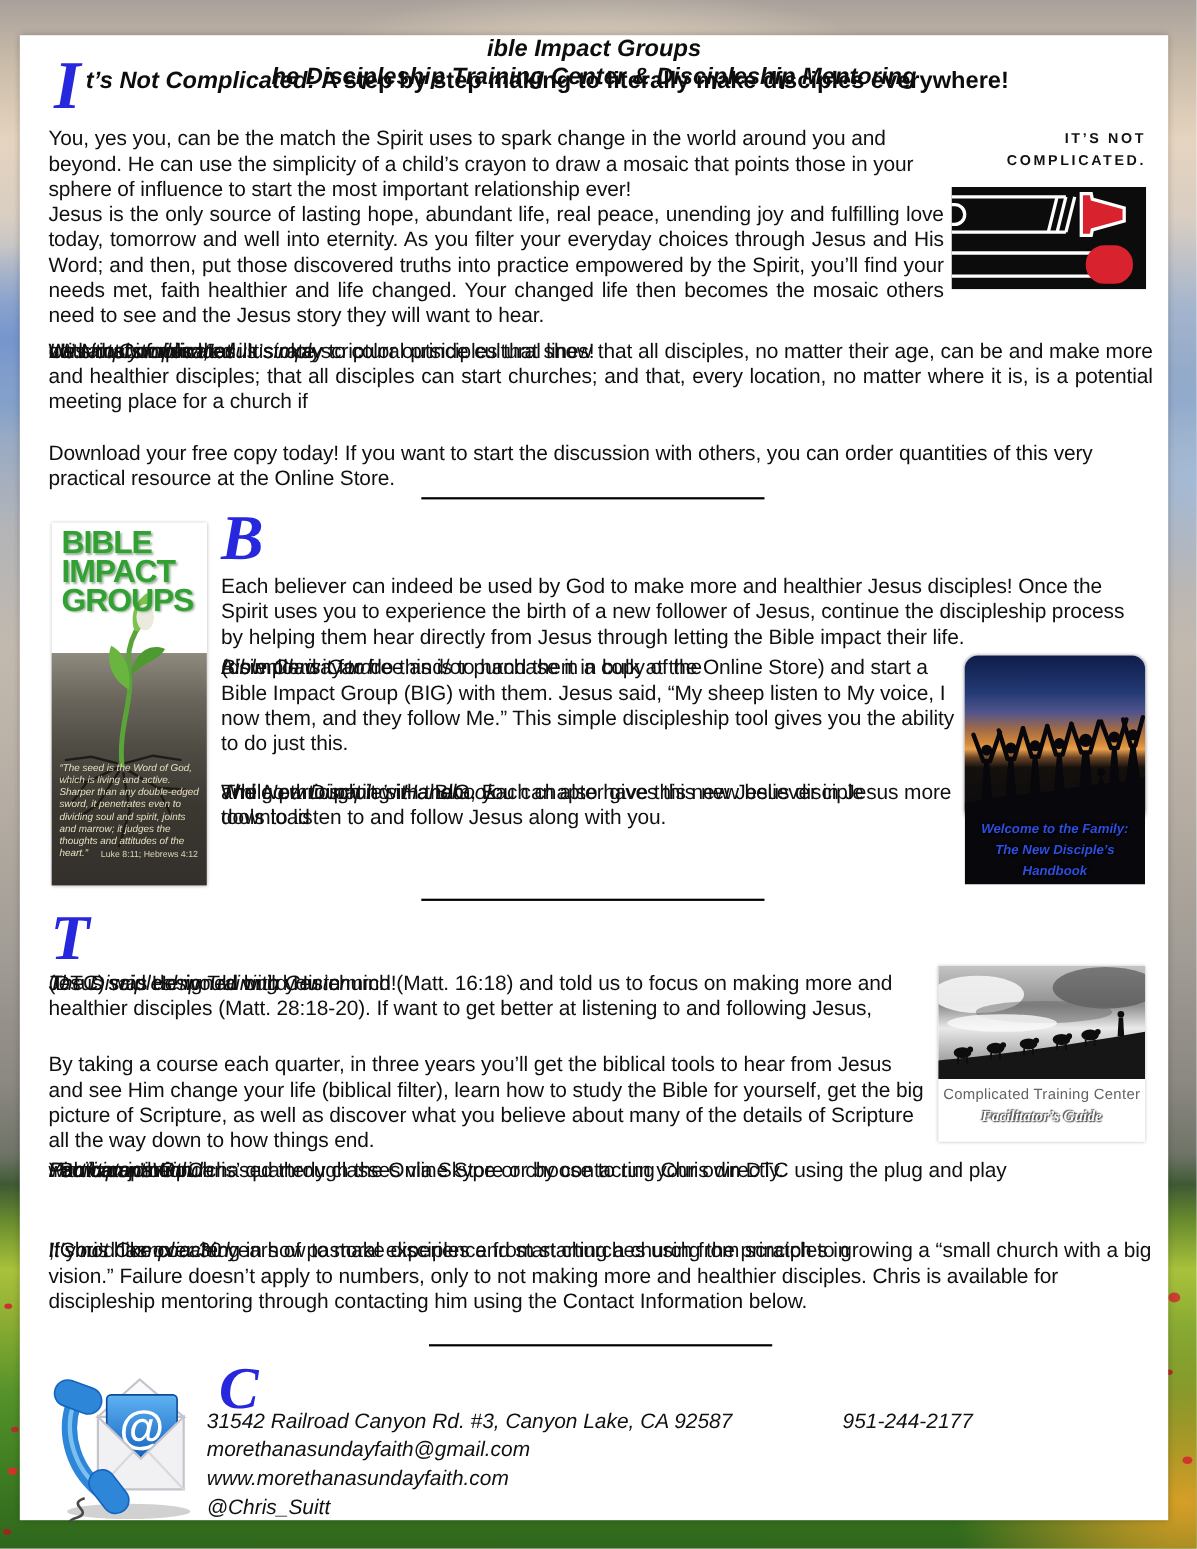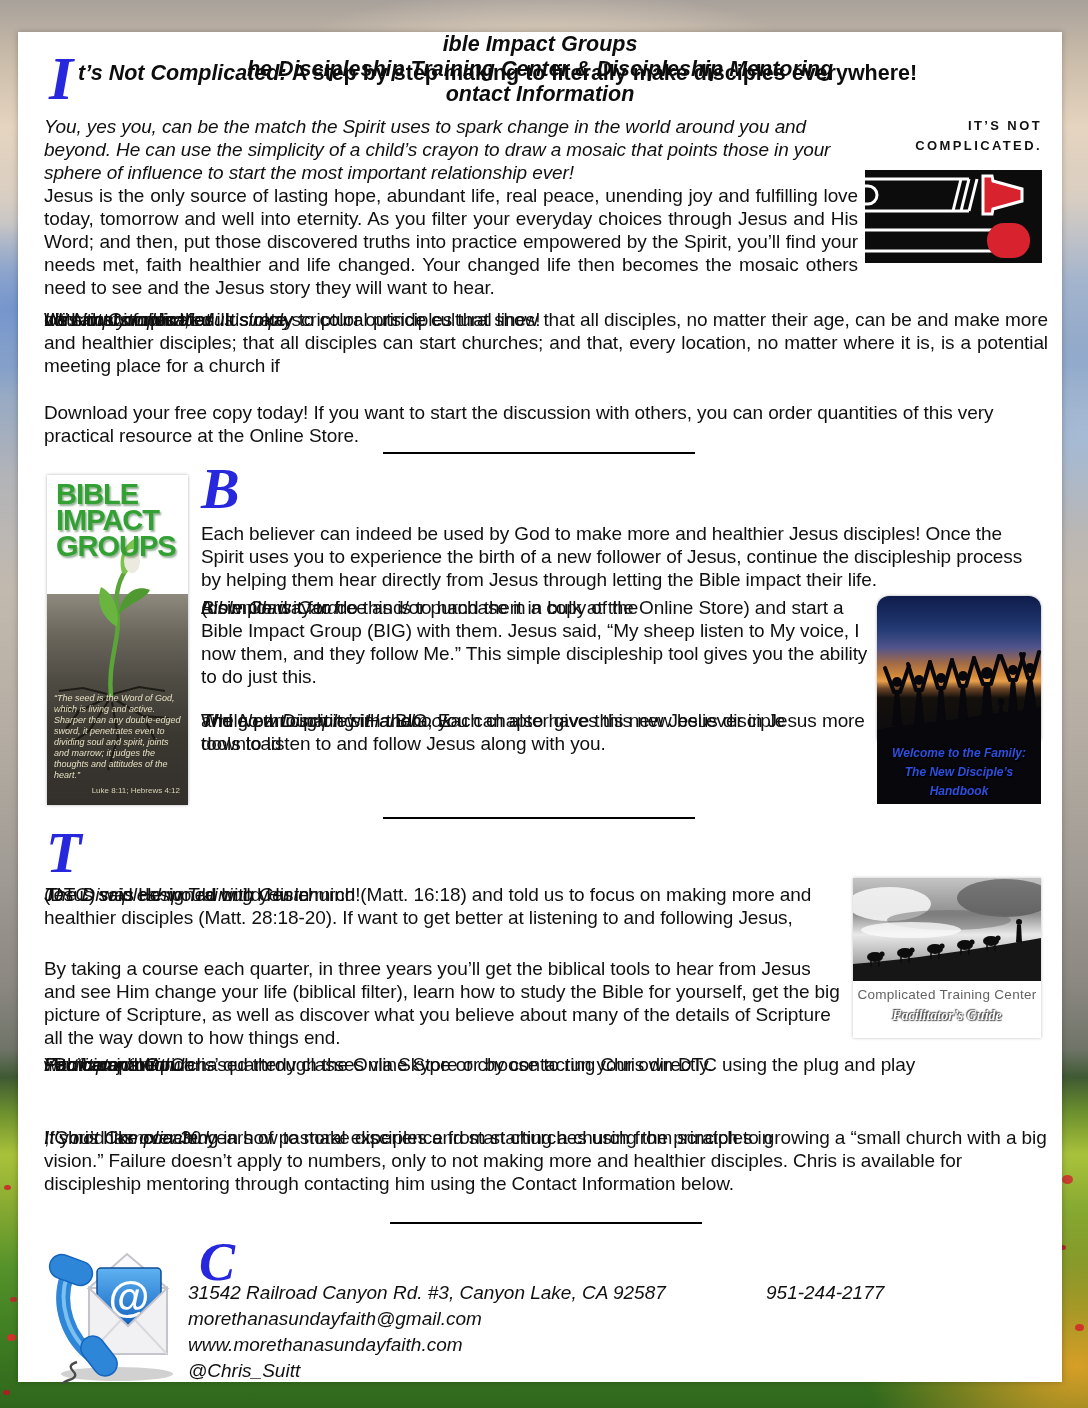--- a/index.html
+++ b/index.html
@@ -46,21 +46,21 @@
   .hitalic{font-style:italic;position:static;text-align:center;}
   .hplain{position:static;}
   .h-intro{left:60px;top:29px;}
   .h-big{left:214px;top:444px;}
   .h-dtc{left:61px;top:806px;}
   .h-contact{left:215px;top:1217px;}
   p.para{
     margin:0;font-size:19px;line-height:23px;color:#101010;letter-spacing:-.1px;
   }
   .just{text-align:justify;}
-  .p1{left:26px;top:83px;width:812px;font-style:italic;}
+  .p1{left:26px;top:83px;width:812px;}
   .p2{left:26px;top:152px;width:814px;}
   .p3{left:26px;top:276px;width:1004px;}
   .p4{left:26px;top:369px;width:1004px;}
   .bp1{left:183px;top:490px;width:830px;}
   .bp2{left:183px;top:564px;width:668px;}
   .bp3{left:183px;top:677px;width:668px;}
   .tp1{left:26px;top:851px;width:792px;}
   .tp2{left:26px;top:925px;width:802px;}
   .tp3{left:26px;top:1021px;width:1000px;}
   .tp4{left:26px;top:1094px;width:1006px;}
@@ -85,21 +85,21 @@
   .bc-title{
     left:9px;top:6px;width:125px;
     font-size:29px;font-weight:bold;line-height:26px;letter-spacing:-1px;
     color:#33a033;text-shadow:1.5px 1.5px 2px rgba(20,80,20,.45);
   }
   .bc-art{left:0;top:0;width:141px;height:330px;}
   .bc-quote{
     left:7px;bottom:24px;width:127px;font-style:italic;
     font-size:9px;line-height:11px;color:#e6dfc0;
   }
-  .bc-ref{right:8px;bottom:10px;font-size:8px;color:#d8d2b4;}
+  .bc-ref{right:8px;bottom:24px;font-size:8px;color:#d8d2b4;}
   
   .handbook{
     left:859px;top:564px;width:164px;height:152px;
     background:linear-gradient(180deg,#0e1c4a 0%,#233a74 22%,#51548c 34%,#a06a48 44%,
       #d08838 52%,#e8a04c 56%,#6a4426 61%,#14100c 67%,#0a0a10 100%);
     box-shadow:0 0 3px rgba(0,0,0,.35);
     border-radius:12px;
   }
   .hb-art{left:0;top:0;width:164px;height:208px;}
   .hb-cap{
@@ -349,21 +349,20 @@
       <path d="M46,112 L78,78 M124,112 L92,78" stroke="#d8d8dd" stroke-width="2" fill="none"></path>
 
       <path d="M24,34 C14,62 24,96 52,116" stroke="#2e86d8" stroke-width="14" fill="none" stroke-linecap="round"></path>
       <path d="M24,34 C15,60 24,94 50,113" stroke="#7cc0f0" stroke-width="4" fill="none" stroke-linecap="round"></path>
       <rect x="6" y="16" width="44" height="24" rx="12" fill="#2e86d8" stroke="#1565c0" stroke-width="1.5" transform="rotate(20 28 28)"></rect>
       <rect x="34" y="102" width="44" height="24" rx="12" fill="#2e86d8" stroke="#1565c0" stroke-width="1.5" transform="rotate(52 56 114)"></rect>
       <path d="M34,120 q-10,3 -4,9 q6,6 -4,9 q-10,3 -4,9" stroke="#4a4a4a" stroke-width="2.4" fill="none"></path>
     </svg>
 
     <span class="dropcap dc-c">C</span>
-    <div class="htext h-contact hitalic">ontact Information</div>
 
     <div class="contact-lines">
       <span class="crow">
         <span style="position:static;" class="cline">31542 Railroad Canyon Rd. #3, Canyon Lake, CA 92587</span>
         <span class="cphone">951-244-2177</span>
       </span>
       <span class="cline">morethanasundayfaith@gmail.com</span>
       <span class="cline">www.morethanasundayfaith.com</span>
       <span class="cline">@Chris_Suitt</span>
     </div>

